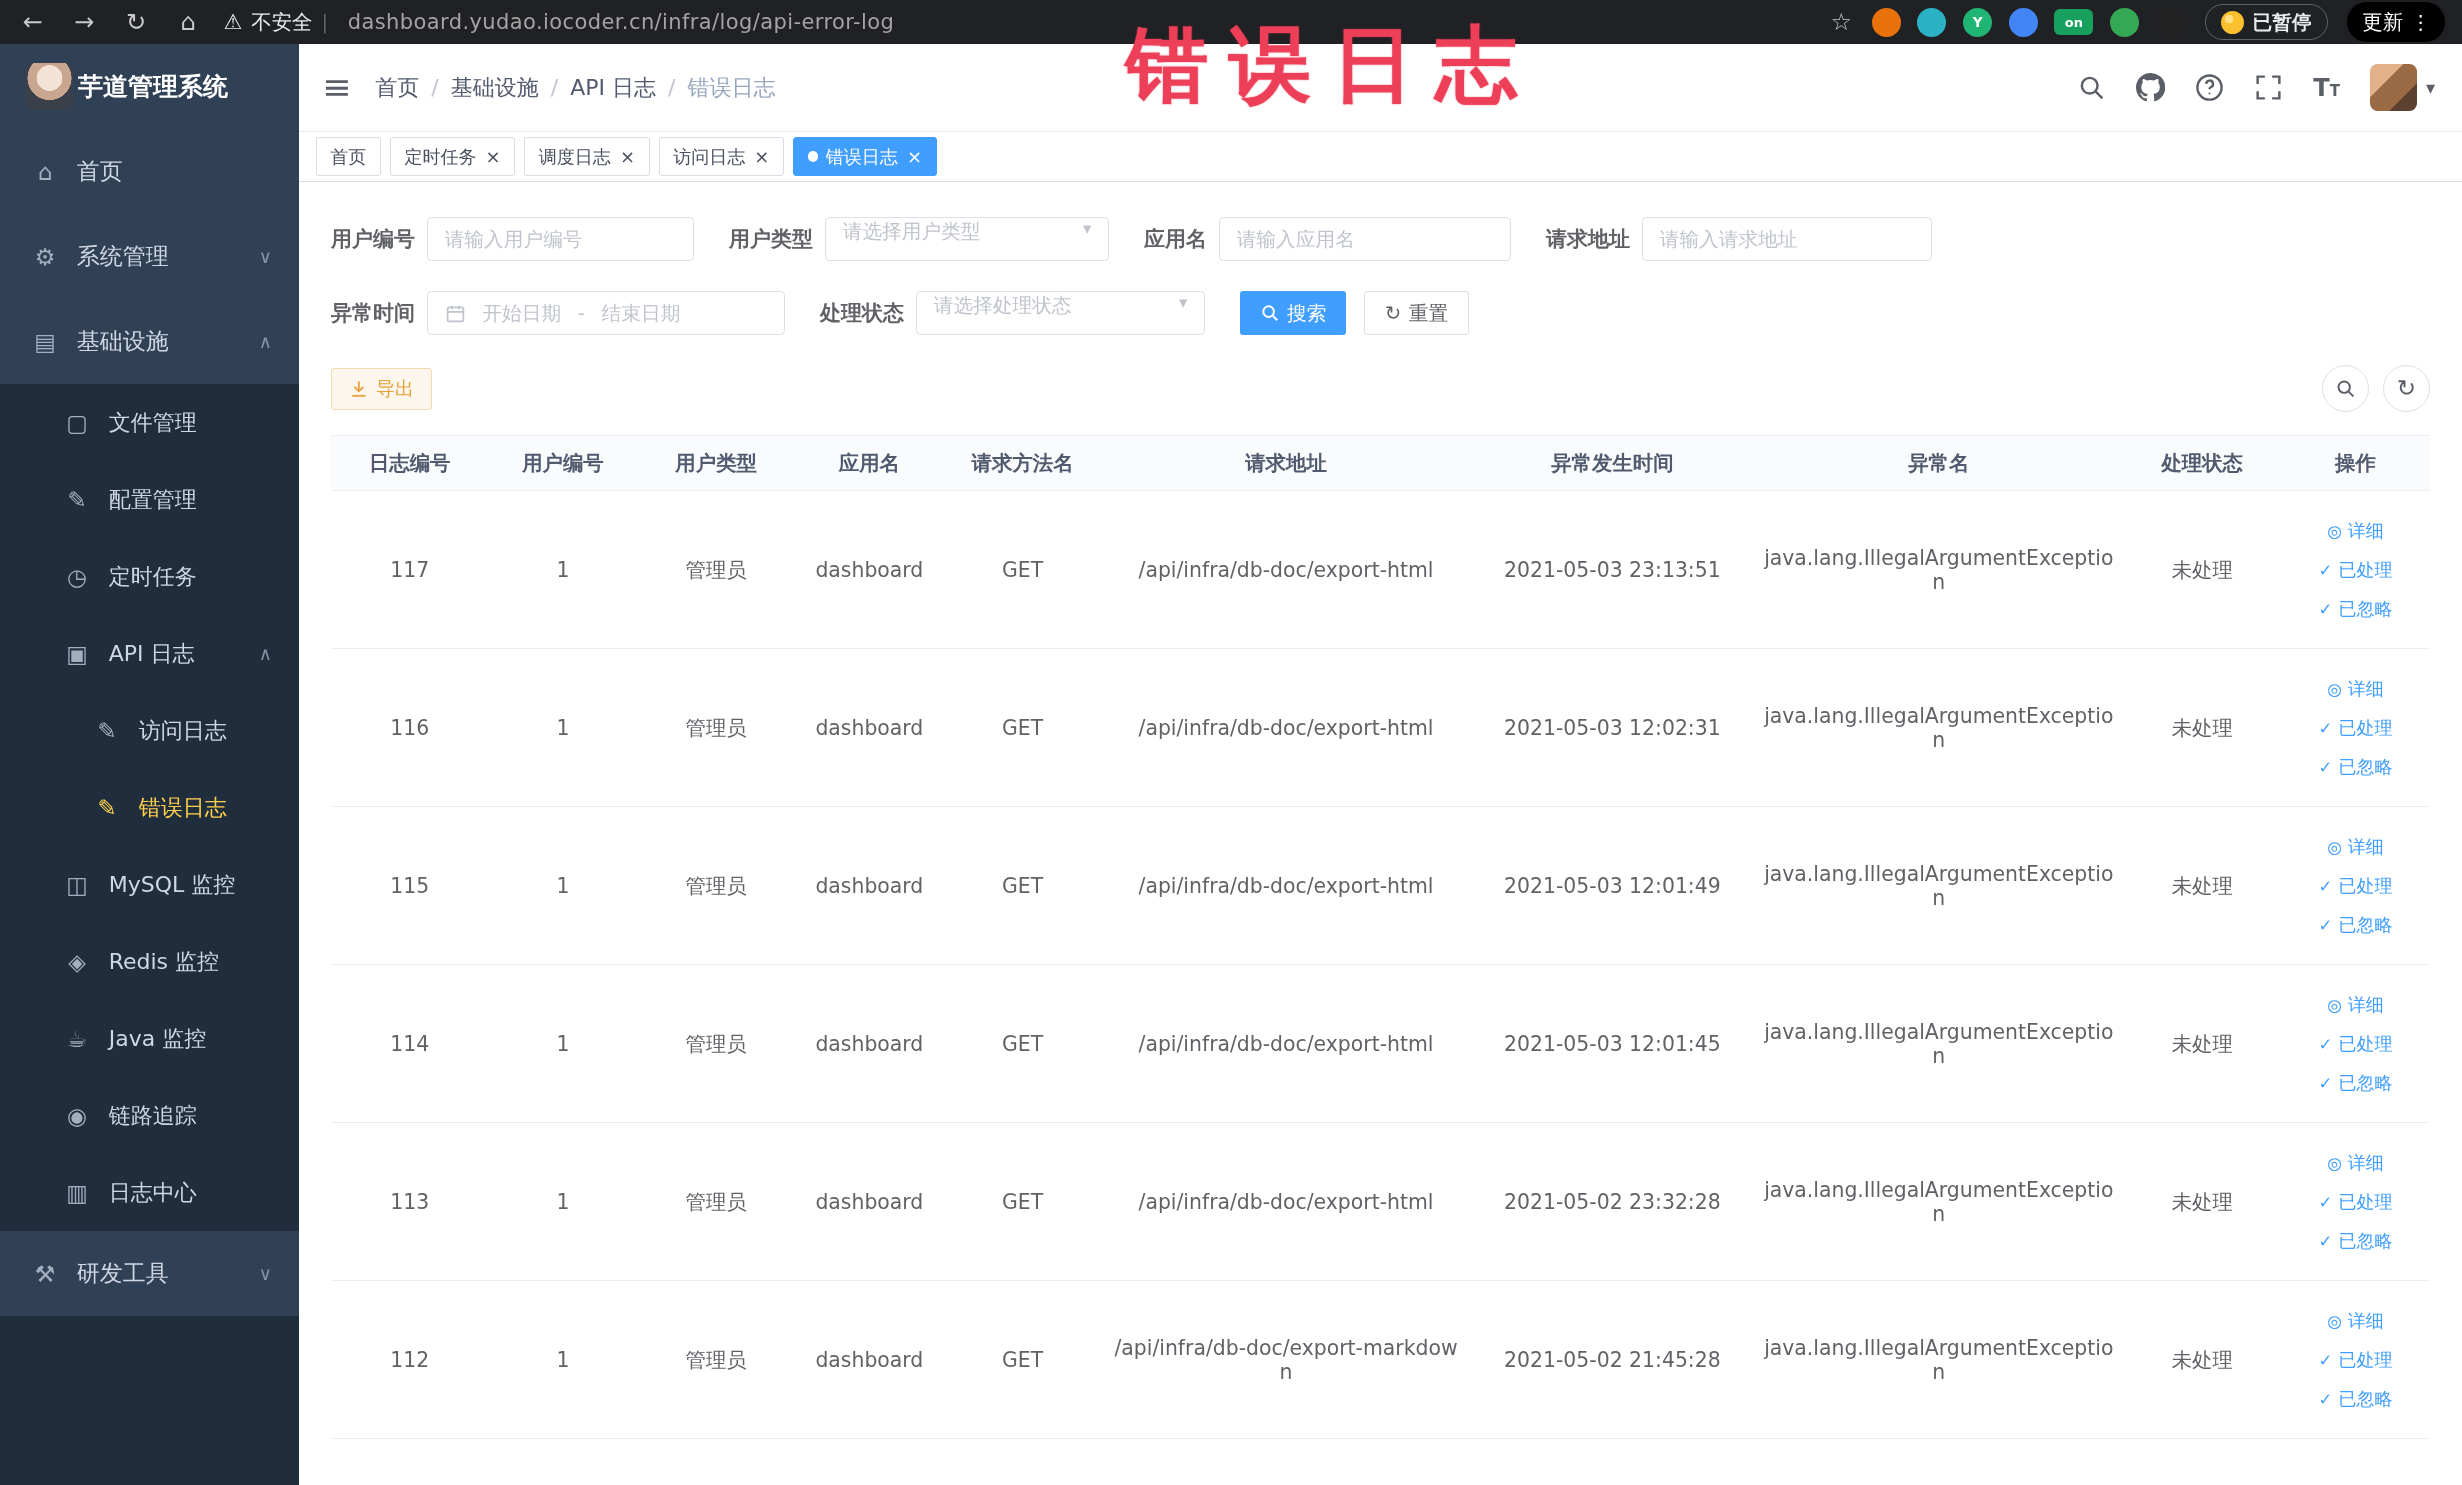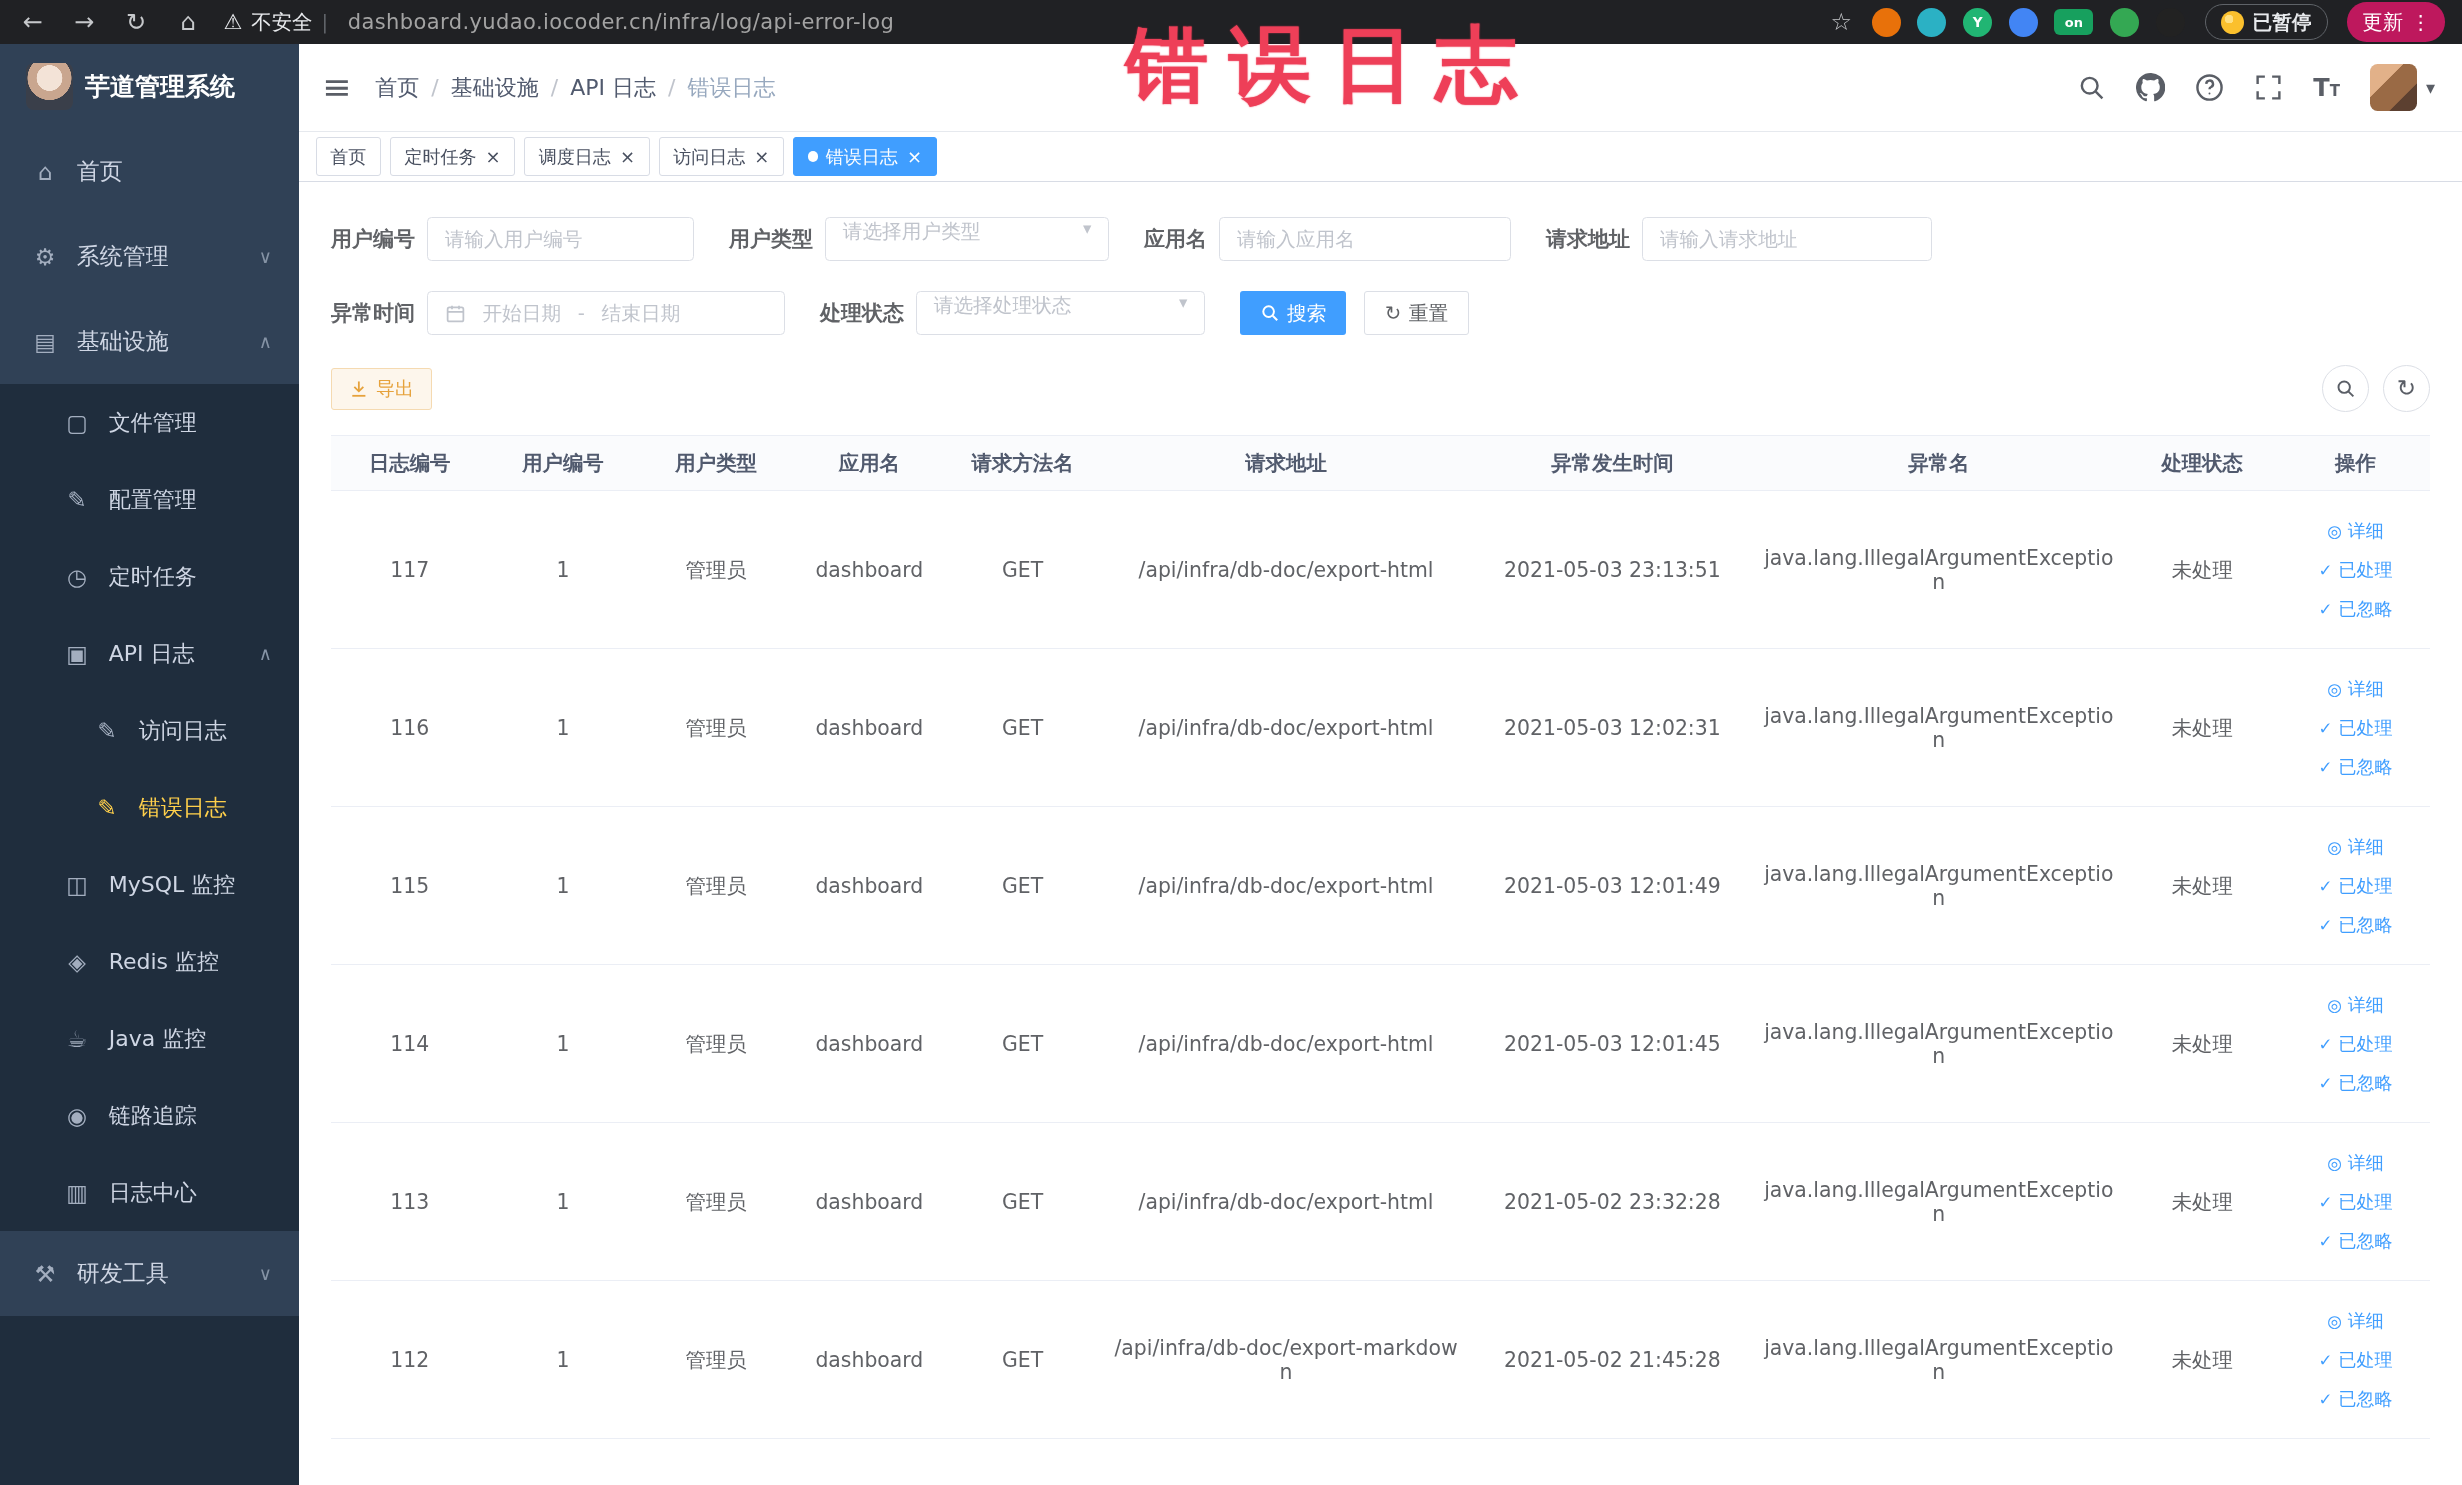--- a/index.html
+++ b/index.html
@@ -13,27 +13,27 @@
   .sec-chip .warn { color: #e8eaed; font-size: 21px; }
   .chip-div { color: #5f6368; font-size: 19.7px; }
   .url-text { font-size: 21px; color: #a3a3a3; letter-spacing: 0.4px; }
   .chrome-spacer { flex: 1; }
   .star-ic { font-size: 24px; color: #c6c8cb; }
   .ext-area { display: flex; align-items: center; gap: 16.7px; }
   .ext-ic { width: 29px; height: 29px; border-radius: 50%; display: inline-flex; align-items: center; justify-content: center; color: #fff; font-size: 13.6px; font-weight: 700; }
   .ext-sq { border-radius: 6px; width: 39px; height: 26px; font-size: 13px; font-weight: 700; }
   .pause-pill { display: flex; align-items: center; gap: 9px; border: 1.5px solid #5f6368; border-radius: 19.7px; padding: 3.8px 15px; font-size: 19.7px; color: #e8eaed; font-weight: bold; }
   .smiley { width: 23px; height: 23px; border-radius: 50%; background: radial-gradient(circle at 35% 35%, #ffe082 0 20%, #fbc02d 21% 100%); display: inline-block; }
-  .update-btn { display: flex; align-items: center; gap: 7.6px; background: #be185d; color: #fff; border-radius: 19.7px; padding: 6px 15px; font-size: 20.4px; }
+  .update-btn { display: flex; align-items: center; gap: 7.6px; background: #000000; color: #fff; border-radius: 19.7px; padding: 6px 15px; font-size: 20.4px; }
   .update-btn .dots { font-size: 19.7px; }
 
   
   .app { display: flex; height: 1442px; }
   .sidebar { width: 299px; background: #304156; display: flex; flex-direction: column; flex-shrink: 0; }
-  .logo-row { height: 85px; display: flex; align-items: center; gap: 12px; padding-left: 26px; }
+  .logo-row { height: 85px; display: flex; align-items: center; gap: 5px; padding-left: 26px; }
   .logo-img { width: 47px; height: 47px; border-radius: 7.6px; background: radial-gradient(circle at 50% 32%, #f3e3d7 0 32%, #c9a68f 33% 55%, #3a3f4a 56% 100%); flex-shrink: 0; }
   .logo-title { color: #fff; font-size: 25px; font-weight: 700; white-space: nowrap; }
   .menu-item { height: 85px; display: flex; align-items: center; gap: 16.7px; padding: 0 27px 0 30px; font-size: 23px; color: #cfd6e4; cursor: pointer; }
   .menu-item .mi-icon { width: 30px; text-align: center; font-size: 23px; color: #a3aebf; flex-shrink: 0; }
   .menu-item .mi-chev { margin-left: auto; color: #8593a5; font-size: 18px; }
   .menu-item.lvl2 { background: #1f2d3d; height: 77px; padding-left: 62px; font-size: 22px; }
   .menu-item.lvl3 { background: #1f2d3d; height: 77px; padding-left: 92px; font-size: 22px; }
   .menu-item.active, .menu-item.active .mi-icon { color: #ffd04b; }
   .sidebar-filler { flex: 1; background: #1f2d3d; }
 

